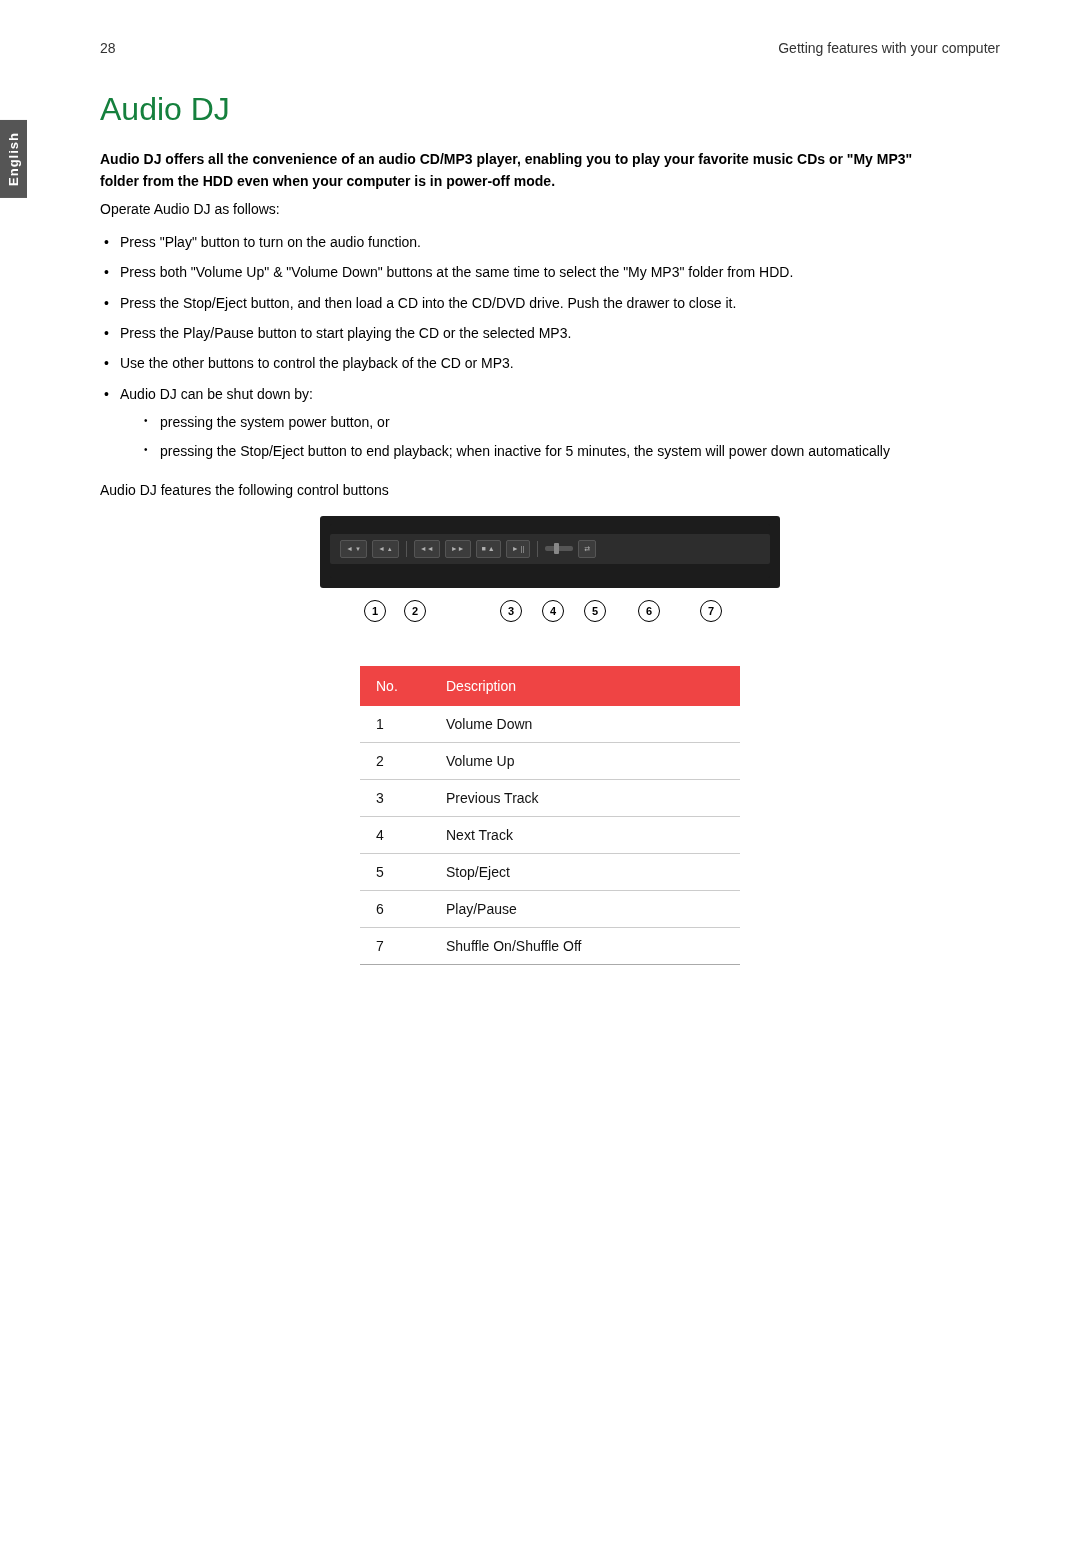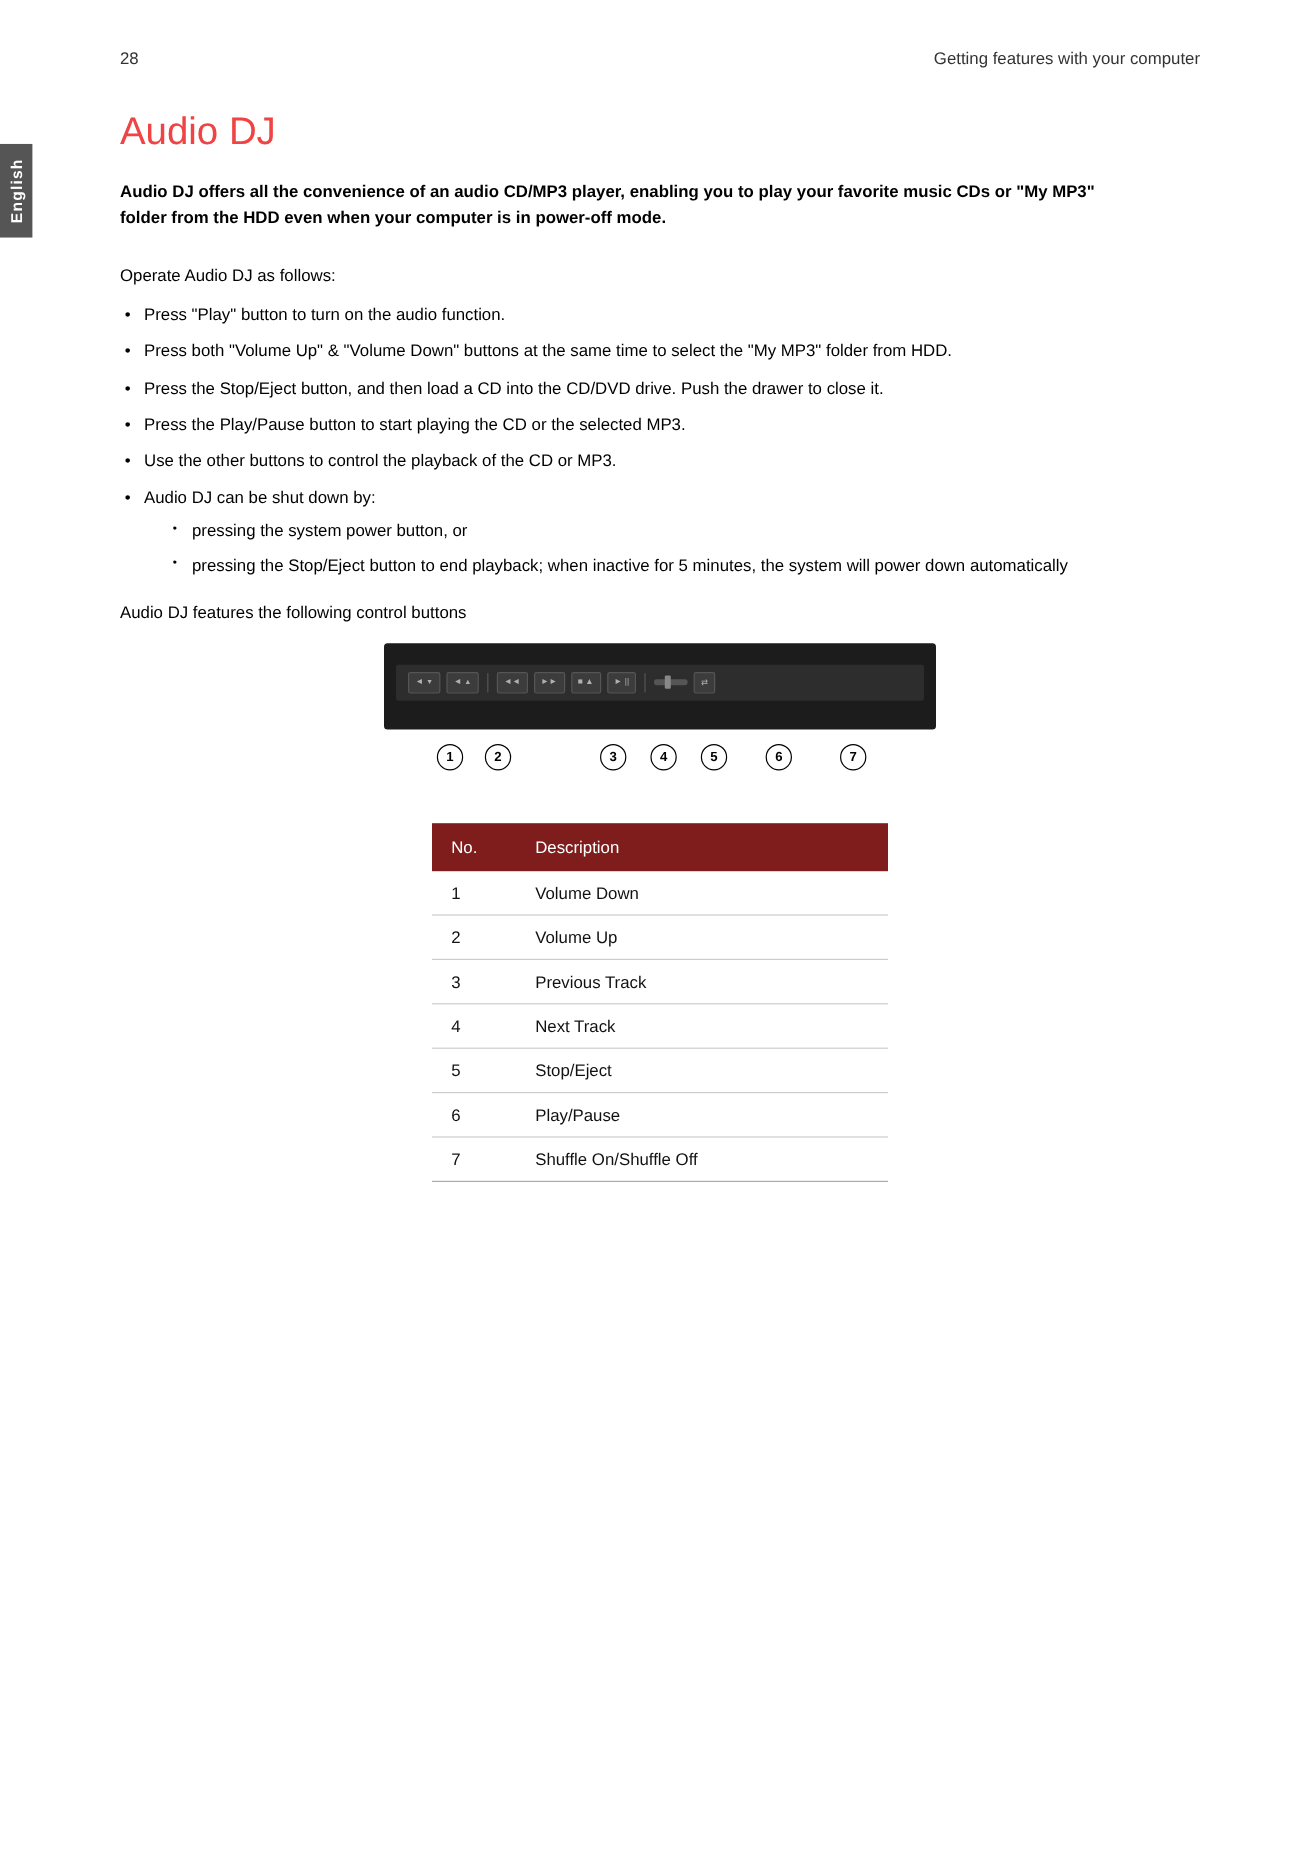--- a/index.html
+++ b/index.html
@@ -50,28 +50,28 @@
 
     .header-title {
       font-size: 14px;
       color: #333333;
     }
 
     .section-title {
       font-size: 32px;
       font-weight: normal;
       margin-bottom: 20px;
-      color: #ef4444;
+      color: #15803d;
     }
 
     .intro-text {
       font-size: 14px;
       font-weight: bold;
       line-height: 1.6;
-      margin-bottom: 28px;
+      margin-bottom: 8px;
       max-width: 820px;
     }
 
     .operate-text {
       font-size: 14px;
       margin-bottom: 14px;
     }
 
     .bullet-list {
       list-style: none;
@@ -141,21 +141,21 @@
       margin: 30px auto 0 auto;
     }
 
     .controls-table {
       width: 100%;
       border-collapse: collapse;
       font-size: 14px;
     }
 
     .controls-table thead tr {
-      background: #7f1d1d;
+      background: #ef4444;
       color: #ffffff;
     }
 
     .controls-table thead th {
       padding: 12px 16px;
       text-align: left;
       font-weight: normal;
     }
 
     .controls-table thead th:first-child {

